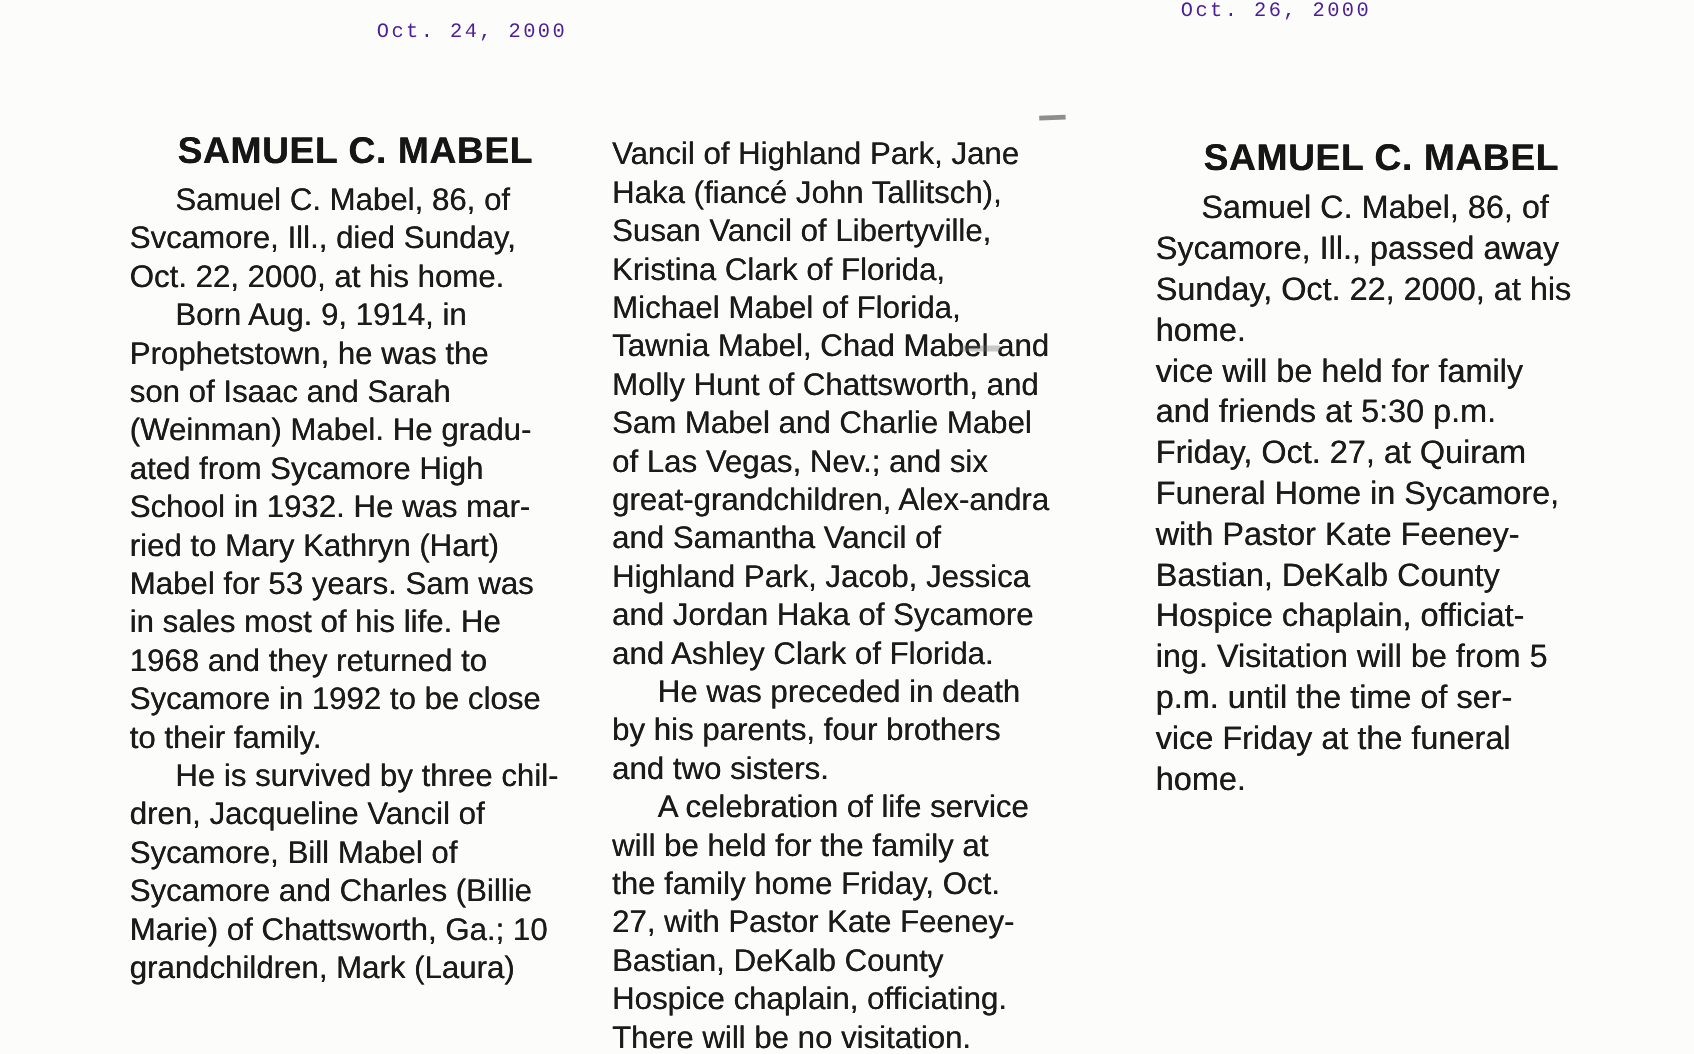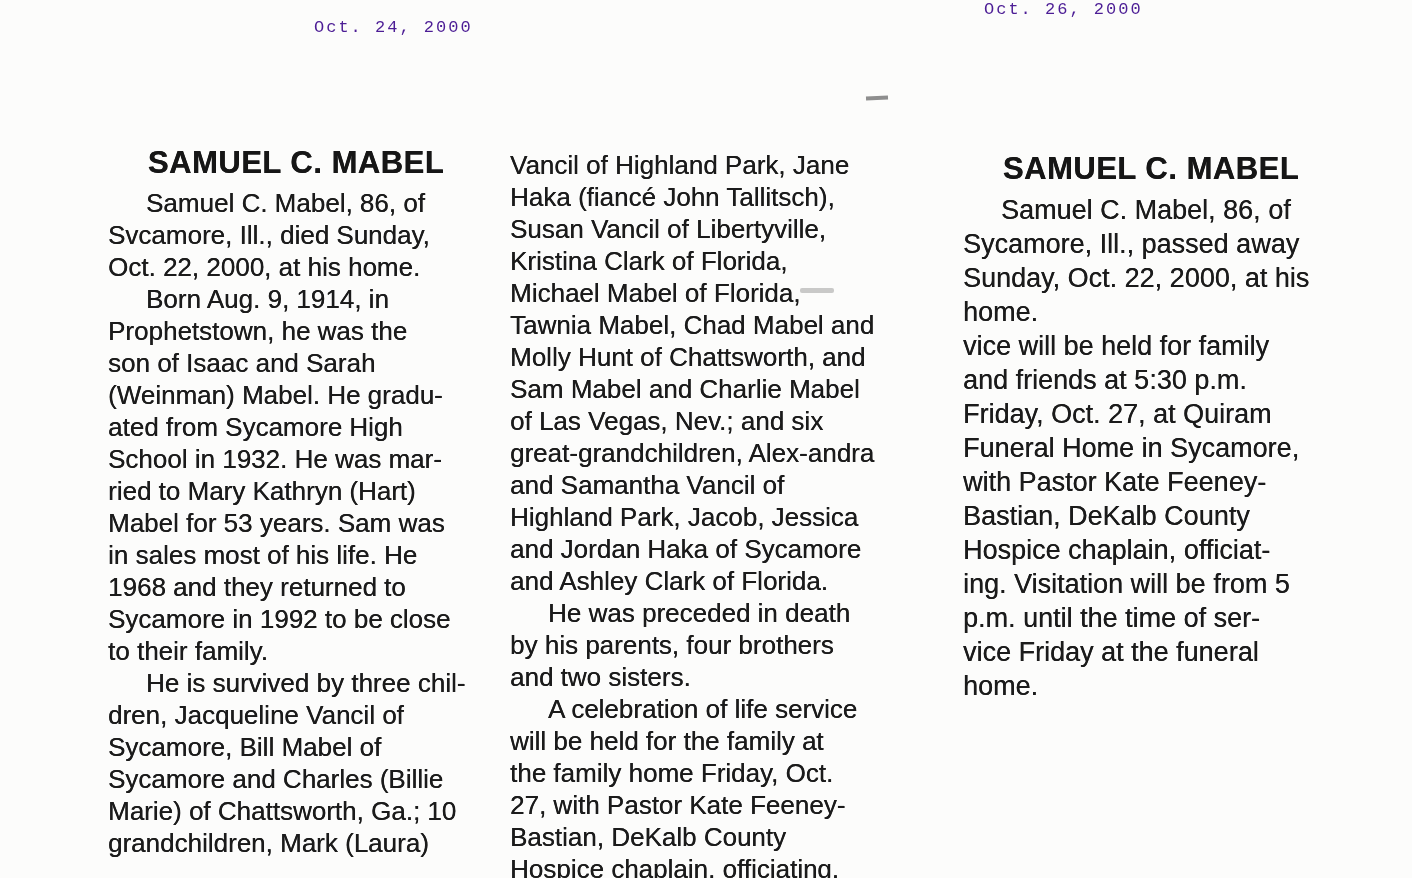--- a/index.html
+++ b/index.html
@@ -17,21 +17,21 @@
     position: absolute;
     font-family: "Liberation Mono", "DejaVu Sans Mono", monospace;
     font-size: 17px;
     letter-spacing: 2px;
     color: #4c1d95;
     white-space: pre;
   }
   .date-left  { left: 314px; top: 18px; }
   .date-right { left: 984px; top: 0; }
 
-  .col { position: absolute; margin-top: 37px; }
+  .col { position: absolute; }
   .col1 { left: 108px; top: 108px; width: 376px; }
   .col2 { left: 510px; top: 112px; width: 400px; }
   .col3 { left: 963px; top: 114px; width: 376px; }
 
   .title {
     margin: 0 0 6px 0;
     font-size: 31px;
     font-weight: bold;
     letter-spacing: 0.5px;
     text-align: center;

